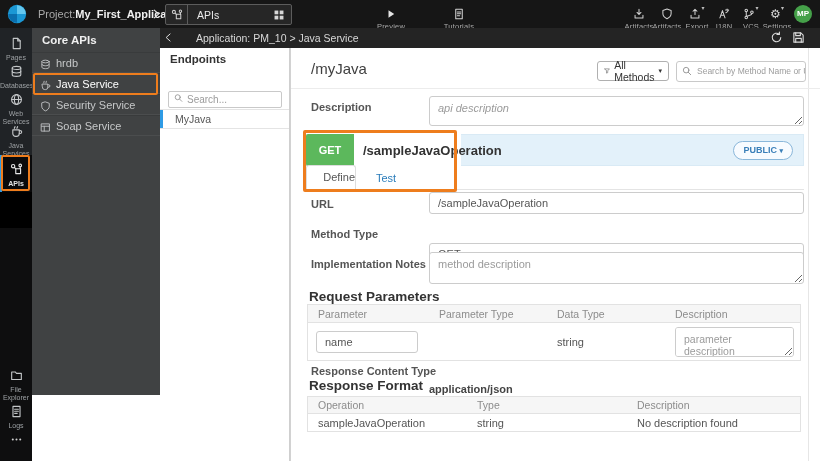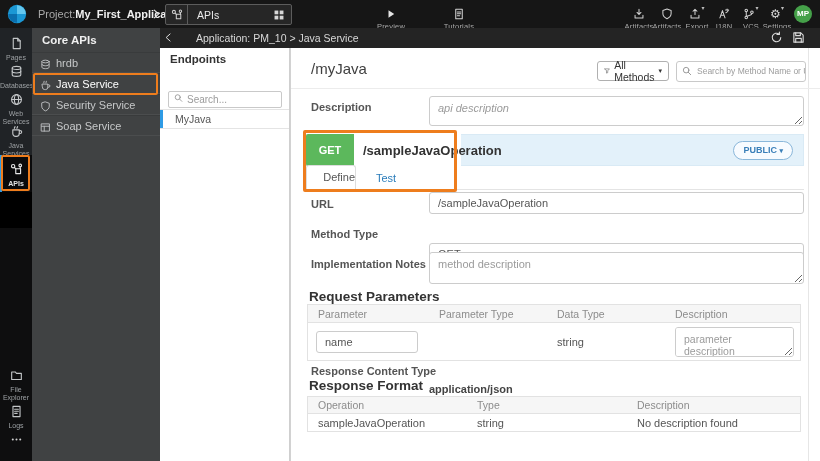--- a/index.html
+++ b/index.html
@@ -20,21 +20,21 @@
   #avatar{position:absolute;left:794px;top:5px;width:18px;height:18px;border-radius:50%;background:#45a049;color:#fff;font-size:8px;font-weight:bold;text-align:center;line-height:18px}
   
   #activitybar{position:absolute;left:0;top:28px;width:32px;height:433px;
     background:linear-gradient(#202326 0,#202326 164px,#000 164px,#000 200px,#0e0e0f 200px)}
   .act-item{position:absolute;left:0;width:32px;text-align:center;color:#c3c6c8;cursor:pointer}
   .act-item .lbl{display:block;font-size:7px;line-height:7.5px;color:#9da1a4;margin-top:2px}
   #act-apis{background:#0a0a0b}
   #act-apis::before{content:"";position:absolute;left:0;top:0;width:2px;height:100%;background:#2f9be3}
   .hl{border:2px solid #ee7d1d;border-radius:2px;pointer-events:none}
   
-  #coreapis{position:absolute;left:32px;top:28px;width:128px;height:433px;background:#404243}
+  #coreapis{position:absolute;left:32px;top:28px;width:128px;height:367px;background:#404243}
   #coreapis .hd{height:24px;line-height:24px;padding-left:10px;font-size:11.5px;font-weight:bold;color:#f0f0f0}
   .ca-item{position:relative;height:21px;line-height:20px;padding-left:8px;font-size:11px;color:#c6c8c9;border-bottom:1px solid #4b4d4e;border-top:1px solid #393b3c;cursor:pointer}
   .ca-item .ic{margin-right:5px;color:#bcbec0}
   .ca-item.on{color:#fff}
   
   #appbar{position:absolute;left:160px;top:28px;width:660px;height:20px;background:#242424;color:#d8d8d8}
   #appbar .ttl{position:absolute;left:36px;top:0;line-height:20px;font-size:10.5px;color:#d8d8d8}
   
   #endpoints{position:absolute;left:160px;top:48px;width:130px;height:413px;background:#fff;border-right:1px solid #cfcfcf}
   #endpoints .hd{padding:5px 0 3px 10px;font-size:11.5px;font-weight:bold;color:#333}

